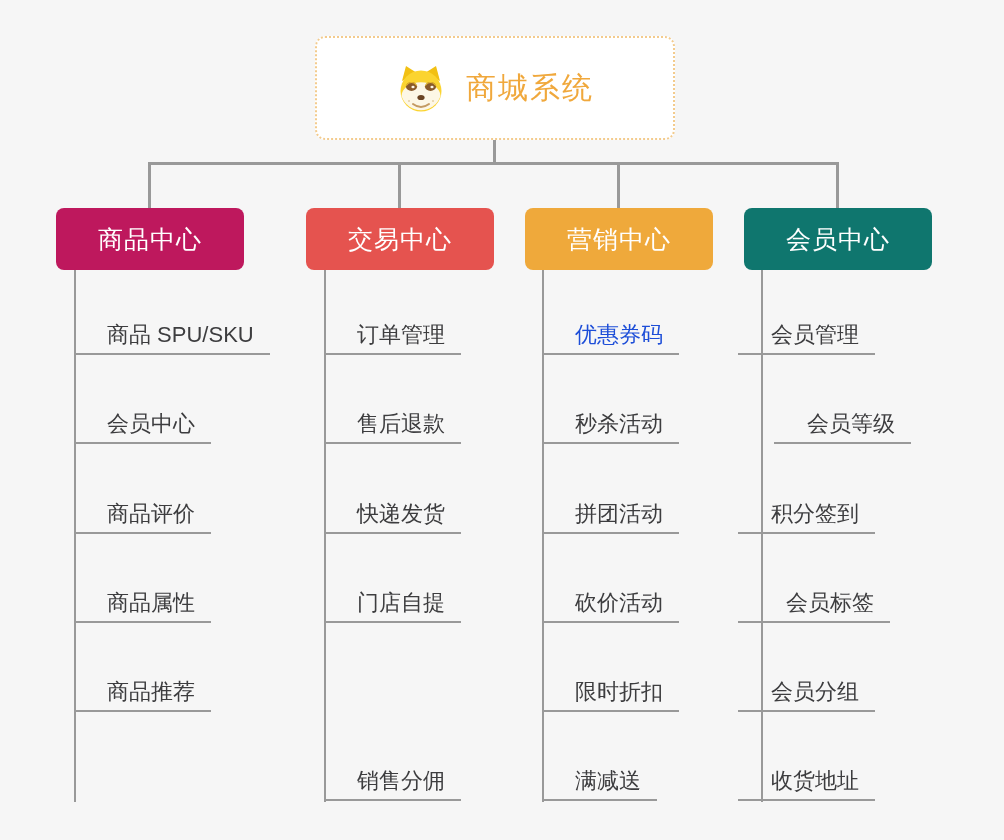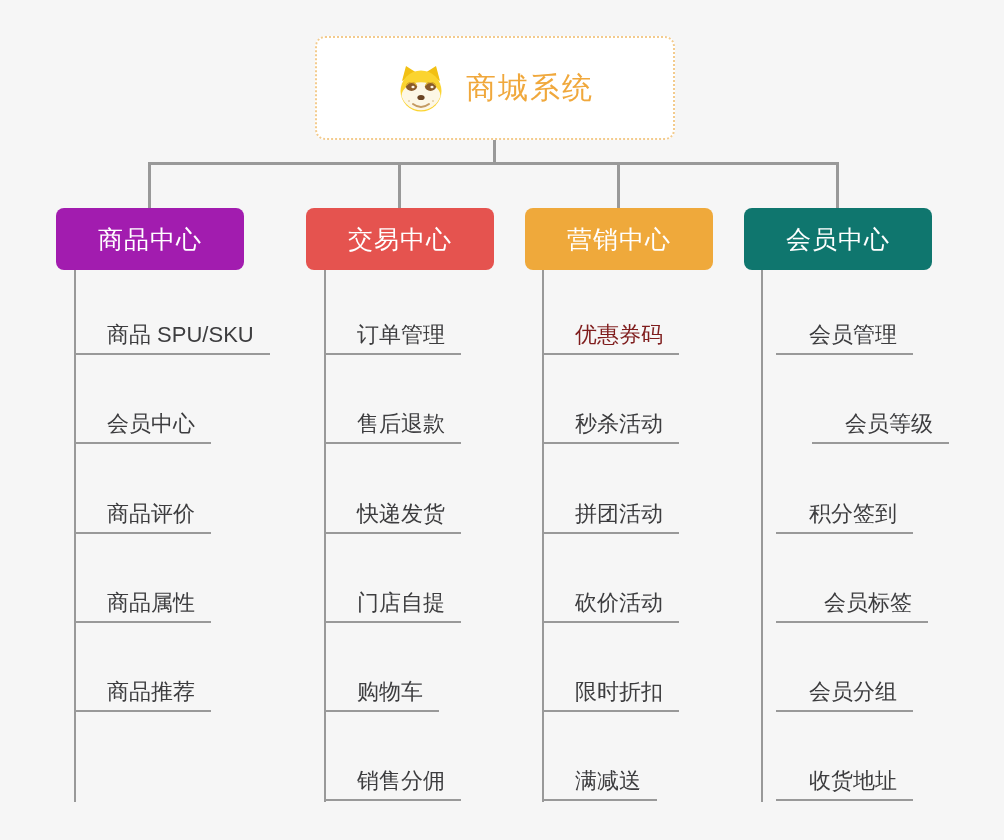--- a/index.html
+++ b/index.html
@@ -39,21 +39,21 @@
   .cl0{left:74px}.cl1{left:324px}.cl2{left:542px}.cl3{left:761px}
   
   .leaf{
     position:absolute;white-space:nowrap;
     font-size:22px;color:#3d3d3f;
     height:26px;line-height:26px;
     padding:0 16px 5px 33px;
     border-bottom:2px solid #999999;
     cursor:pointer;
   }
-  .c0{left:74px}.c1{left:324px}.c2{left:542px}.c3{left:776px}
+  .c0{left:74px}.c1{left:324px}.c2{left:542px}.c3{left:738px}
   .r0{top:322px}.r1{top:411px}.r2{top:501px}.r3{top:590px}.r4{top:679px}.r5{top:768px}
 </style>
 </head>
 <body>
 
 <div class="stage" style="background: rgb(246, 246, 246);">
 
   <div class="root-node" style="border-color: rgb(243, 203, 141);">
     <svg class="doge" viewBox="0 0 50 50" xmlns="http://www.w3.org/2000/svg">
       <polygon points="6,18 10,3 21,10" fill="#f2c013"></polygon>
@@ -74,44 +74,43 @@
     <span class="root-label" style="color: rgb(240, 168, 60);">商城系统</span>
   </div>
 
   <div class="line stub" style="background: rgb(153, 153, 153);"></div>
   <div class="line trunk" style="background: rgb(153, 153, 153);"></div>
   <div class="line drop drop0" style="background: rgb(153, 153, 153);"></div>
   <div class="line drop drop1" style="background: rgb(153, 153, 153);"></div>
   <div class="line drop drop2" style="background: rgb(153, 153, 153);"></div>
   <div class="line drop drop3" style="background: rgb(153, 153, 153);"></div>
 
-  <div class="branch-box b0" style="background: #a21caf;">商品中心</div>
+  <div class="branch-box b0" style="background: #be185d;">商品中心</div>
   <div class="branch-box b1" style="background: rgb(229, 83, 79);">交易中心</div>
   <div class="branch-box b2" style="background: rgb(239, 169, 59);">营销中心</div>
   <div class="branch-box b3" style="background: #0f766e;">会员中心</div>
 
   <div class="col-line cl0" style="background: rgb(153, 153, 153);"></div>
   <div class="col-line cl1" style="background: rgb(153, 153, 153);"></div>
   <div class="col-line cl2" style="background: rgb(153, 153, 153);"></div>
   <div class="col-line cl3" style="background: rgb(153, 153, 153);"></div>
 
   <div class="leaf c0 r0" style="color: rgb(61, 61, 63); border-bottom-color: rgb(153, 153, 153);">商品 SPU/SKU</div>
   <div class="leaf c0 r1" style="color: rgb(61, 61, 63); border-bottom-color: rgb(153, 153, 153);">会员中心</div>
   <div class="leaf c0 r2" style="color: rgb(61, 61, 63); border-bottom-color: rgb(153, 153, 153);">商品评价</div>
   <div class="leaf c0 r3" style="color: rgb(61, 61, 63); border-bottom-color: rgb(153, 153, 153);">商品属性</div>
   <div class="leaf c0 r4" style="color: rgb(61, 61, 63); border-bottom-color: rgb(153, 153, 153);">商品推荐</div>
 
   <div class="leaf c1 r0" style="color: rgb(61, 61, 63); border-bottom-color: rgb(153, 153, 153);">订单管理</div>
   <div class="leaf c1 r1" style="color: rgb(61, 61, 63); border-bottom-color: rgb(153, 153, 153);">售后退款</div>
   <div class="leaf c1 r2" style="color: rgb(61, 61, 63); border-bottom-color: rgb(153, 153, 153);">快递发货</div>
   <div class="leaf c1 r3" style="color: rgb(61, 61, 63); border-bottom-color: rgb(153, 153, 153);">门店自提</div>
-  <div class="leaf c1 r4" style="color: rgb(61, 61, 63); border-bottom-color: rgb(153, 153, 153);">购物车</div>
   <div class="leaf c1 r5" style="color: rgb(61, 61, 63); border-bottom-color: rgb(153, 153, 153);">销售分佣</div>
 
-  <div class="leaf c2 r0" style="color: #7f1d1d; border-bottom-color: rgb(153, 153, 153); text-align: center;">优惠券码</div>
+  <div class="leaf c2 r0" style="color: #1d4ed8; border-bottom-color: rgb(153, 153, 153); text-align: center;">优惠券码</div>
   <div class="leaf c2 r1" style="color: rgb(61, 61, 63); border-bottom-color: rgb(153, 153, 153);">秒杀活动</div>
   <div class="leaf c2 r2" style="color: rgb(61, 61, 63); border-bottom-color: rgb(153, 153, 153);">拼团活动</div>
   <div class="leaf c2 r3" style="color: rgb(61, 61, 63); border-bottom-color: rgb(153, 153, 153);">砍价活动</div>
   <div class="leaf c2 r4" style="color: rgb(61, 61, 63); border-bottom-color: rgb(153, 153, 153);">限时折扣</div>
   <div class="leaf c2 r5" style="color: rgb(61, 61, 63); border-bottom-color: rgb(153, 153, 153);">满减送</div>
 
   <div class="leaf c3 r0" style="color: rgb(61, 61, 63); border-bottom-color: rgb(153, 153, 153);">会员管理</div>
   <div class="leaf c3 r1" style="color: rgb(61, 61, 63); border-bottom-color: rgb(153, 153, 153); margin-left: 36px;">会员等级</div>
   <div class="leaf c3 r2" style="color: rgb(61, 61, 63); border-bottom-color: rgb(153, 153, 153);">积分签到</div>
   <div class="leaf c3 r3" style="color: rgb(61, 61, 63); border-bottom-color: rgb(153, 153, 153); padding-left: 48px;">会员标签</div>

